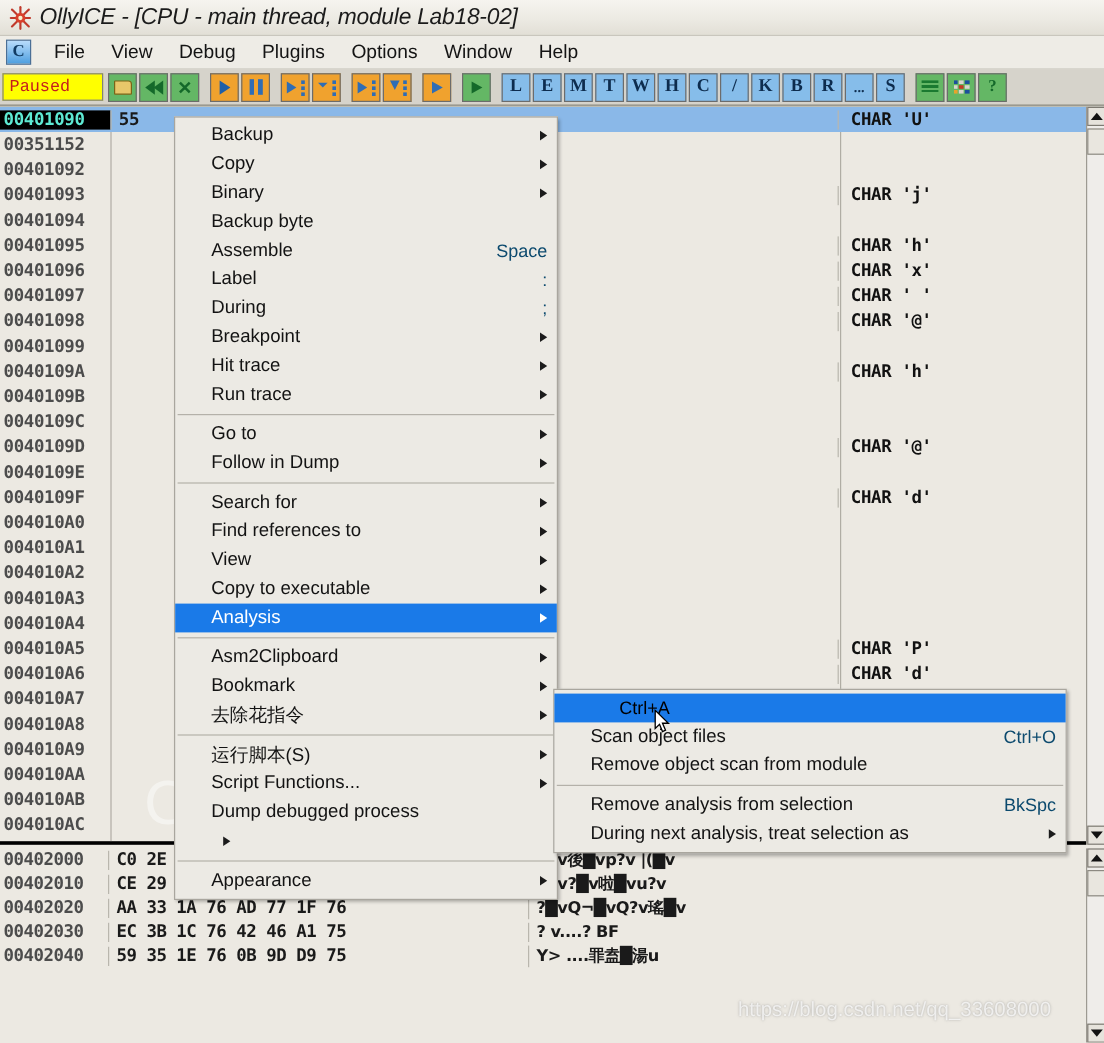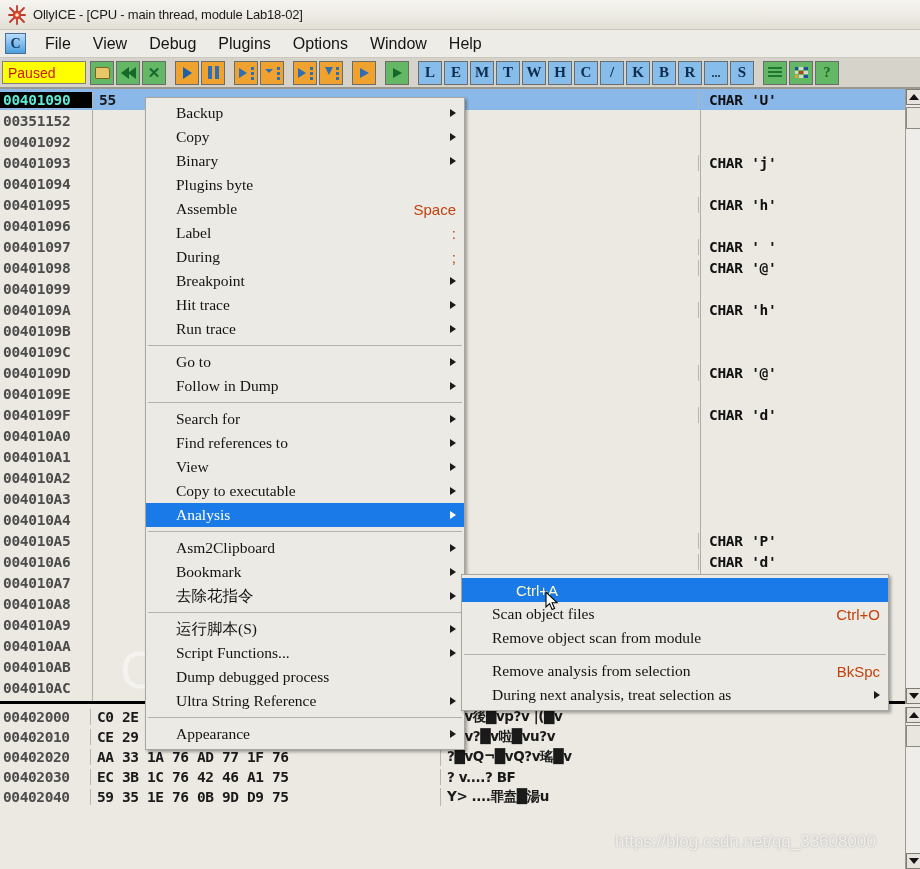--- a/index.html
+++ b/index.html
@@ -22,22 +22,23 @@
     position: absolute; left: 0; top: 0; width: 920px; height: 30px;
     background: linear-gradient(to bottom, #f6f4ef 0%, #eceae3 55%, #e2dfd6 100%);
     display: flex; align-items: center;
     border-bottom: 1px solid #c9c6bd;
   }
   #titlebar .tb-icon {
     width: 22px; height: 22px; margin: 0 5px 0 6px;
     position: relative; flex: 0 0 auto;
   }
   #titlebar .tb-title {
-    font-size: 13px; color: #1b1b1b; letter-spacing: -0.2px;
+    font-size: 19px; color: #1b1b1b; letter-spacing: -0.2px;
     white-space: nowrap;
+    font-style: italic;
   }
 
   
   #menubar {
     position: absolute; left: 0; top: 30px; width: 920px; height: 28px;
     background: #eeece6;
     display: flex; align-items: center;
     border-bottom: 1px solid #cac7be;
   }
   #menubar .logo-btn {
@@ -58,21 +59,21 @@
     position: absolute; left: 0; top: 58px; width: 920px; height: 31px;
     background: #d6d3cb;
     display: flex; align-items: center;
     border-bottom: 2px solid #9b998f;
   }
   #status-pill {
     width: 84px; height: 23px; margin-left: 2px; margin-right: 3px;
     background: #ffff00; border: 1px solid #808080;
     color: #c51d1d; font-size: 14px; font-weight: 500;
     display: flex; align-items: center; padding-left: 5px;
-    font-family: Liberation Sans, sans-serif;
+    font-family: Liberation Mono, monospace;
     flex: 0 0 auto;
   }
   .tb-sep { width: 7px; height: 24px; flex: 0 0 auto; }
   .tbtn {
     width: 24px; height: 24px; margin: 0 1px; flex: 0 0 auto;
     border: 1px solid #6c6c6c;
     display: flex; align-items: center; justify-content: center;
     position: relative; overflow: hidden;
   }
   .tbtn.green { background: #64b765; }
@@ -196,32 +197,32 @@
     box-shadow: 2px 2px 3px rgba(0,0,0,0.33);
     padding: 3px 0;
     font-family: "Liberation Sans", sans-serif;
     z-index: 50;
   }
   .ctxmenu .mitem {
     height: 24px; display: flex; align-items: center;
     padding: 0 8px 0 30px; position: relative;
     font-size: 15.5px; color: #131313; white-space: nowrap;
   }
-  .ctxmenu .mitem .lbl { flex: 1 1 auto; font-family: Liberation Serif, serif; }
-  .ctxmenu .mitem .acc { color: #c2410c; padding-left: 24px; font-size: 15px; }
+  .ctxmenu .mitem .lbl { flex: 1 1 auto; }
+  .ctxmenu .mitem .acc { color: #0c4a6e; padding-left: 24px; font-size: 15px; }
   .ctxmenu .mitem .sub-arrow {
     width: 0; height: 0; margin-left: 10px;
     border-left: 6px solid #1b1b1b;
     border-top: 4.5px solid transparent;
     border-bottom: 4.5px solid transparent;
   }
   .ctxmenu .mitem.hl {
     background: #1a7ae8; color: #ffffff;
   }
-  .ctxmenu .mitem.hl .acc { color: #fef9c3; }
+  .ctxmenu .mitem.hl .acc { color: #000000; }
   .ctxmenu .mitem.hl .sub-arrow { border-left-color: #ffffff; }
   .ctxmenu .msep {
     height: 1px; background: #b4b1a9; margin: 4px 2px 4px 2px;
   }
   #main-menu { left: 145px; top: 97px; width: 320px; }
   #sub-menu  { left: 461px; top: 574px; width: 428px; }
 
   
   #cursor {
     position: absolute; left: 545px; top: 591px; z-index: 80;
@@ -438,20 +439,21 @@
             <div class="hexcol"></div>
             <div class="mnem"></div>
             <div class="ops"></div>
             <div class="cmt">CHAR 'h'</div>
           </div>
           <div class="row">
             <div class="addr">00401096</div>
             <div class="hexcol"></div>
             <div class="mnem"></div>
             <div class="ops"></div>
+            <div class="cmt">CHAR 'x'</div>
           </div>
           <div class="row">
             <div class="addr">00401097</div>
             <div class="hexcol"></div>
             <div class="mnem"></div>
             <div class="ops"></div>
             <div class="cmt">CHAR ' '</div>
           </div>
           <div class="row">
             <div class="addr">00401098</div>
@@ -663,21 +665,21 @@
       </div>
       <div class="mitem">
         <span class="lbl">Copy</span>
         <span class="sub-arrow"></span>
       </div>
       <div class="mitem">
         <span class="lbl">Binary</span>
         <span class="sub-arrow"></span>
       </div>
       <div class="mitem">
-        <span class="lbl">Plugins byte</span>
+        <span class="lbl">Backup byte</span>
       </div>
       <div class="mitem">
         <span class="lbl">Assemble</span>
         <span class="acc">Space</span>
       </div>
       <div class="mitem">
         <span class="lbl">Label</span>
         <span class="acc">:</span>
       </div>
       <div class="mitem">
@@ -745,21 +747,20 @@
         <span class="sub-arrow"></span>
       </div>
       <div class="mitem">
         <span class="lbl">Script Functions...</span>
         <span class="sub-arrow"></span>
       </div>
       <div class="mitem">
         <span class="lbl">Dump debugged process</span>
       </div>
       <div class="mitem">
-        <span class="lbl">Ultra String Reference</span>
         <span class="sub-arrow"></span>
       </div>
       <div class="msep"></div>
       <div class="mitem">
         <span class="lbl">Appearance</span>
         <span class="sub-arrow"></span>
       </div>
     </div>
 
   <div class="ctxmenu" id="sub-menu">

